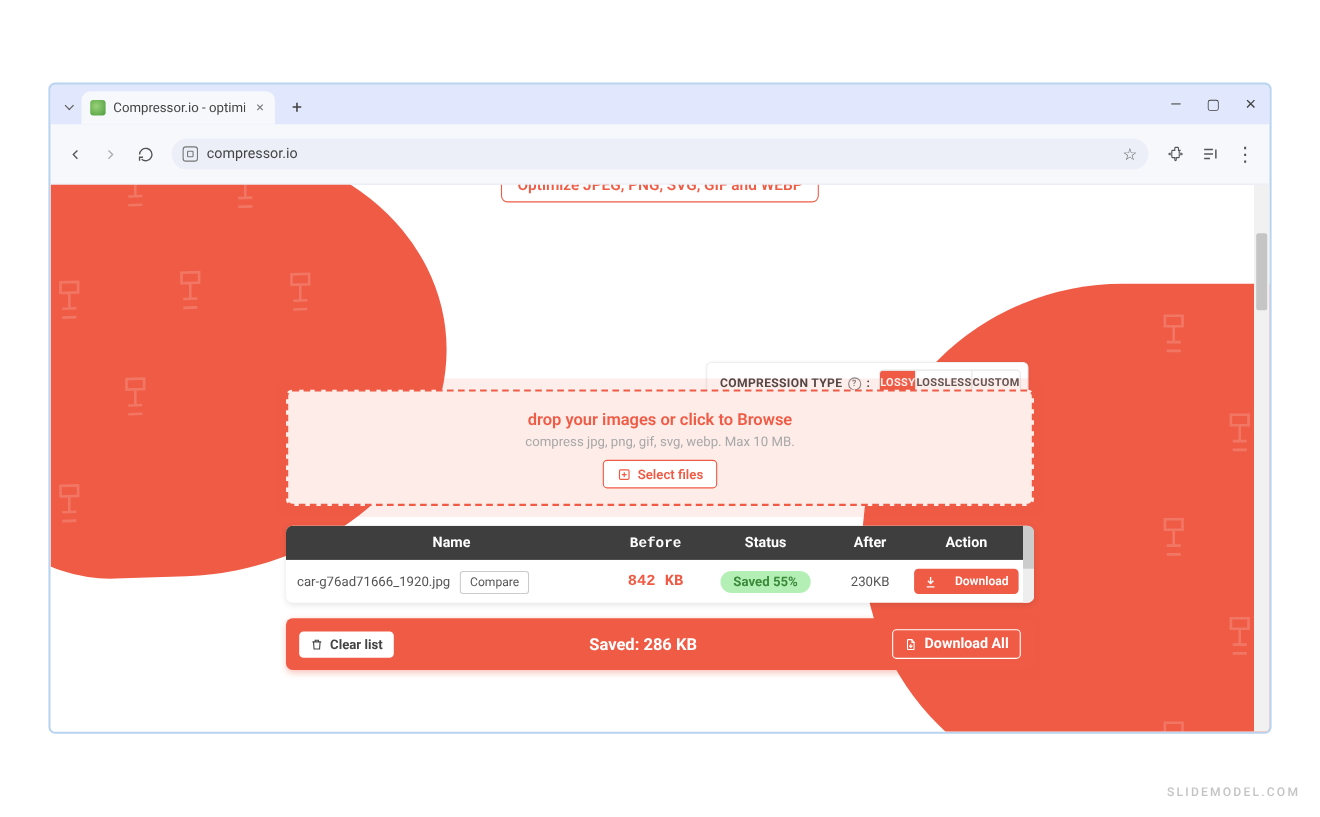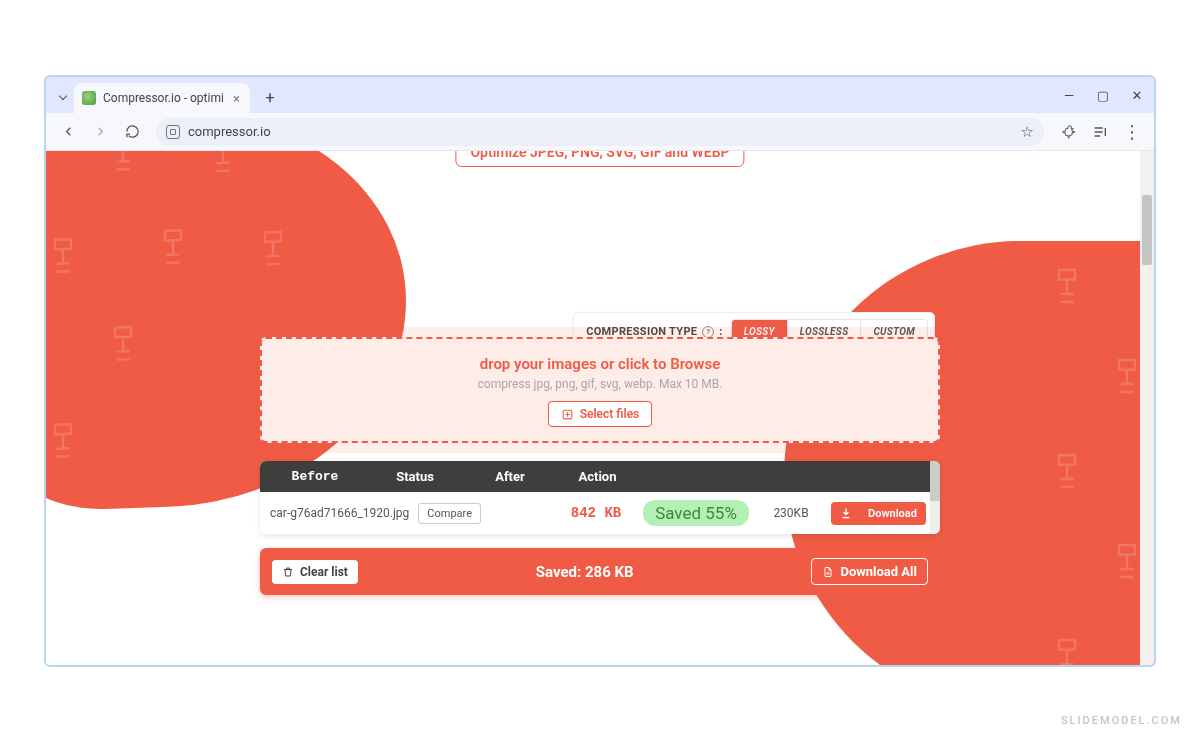--- a/index.html
+++ b/index.html
@@ -13,21 +13,21 @@
   .title-bar { height: 36px; background: #e1e7fc; display: flex; align-items: flex-end; padding-left: 10px; position: relative; }
   .title-bar .search-dd { width: 6px; height: 6px; border-left: 1.5px solid #555; border-bottom: 1.5px solid #555; transform: rotate(-45deg); margin: 0 8px 14px 4px; }
   .tab { height: 30px; background: #f6f8fc; border-radius: 8px 8px 0 0; display: flex; align-items: center; padding: 0 10px 0 8px; min-width: 170px; font-size: 12px; color: #444; position: relative; }
   .tab .favicon { width: 14px; height: 14px; border-radius: 3px; background: radial-gradient(circle at 40% 40%, #9ad27a, #4a9b3a); margin-right: 7px; }
   .tab .tab-title { white-space: nowrap; overflow: hidden; text-overflow: clip; max-width: 120px; }
   .tab .close-x { margin-left: 10px; font-size: 13px; color: #777; }
   .new-tab { margin: 0 0 6px 10px; width: 20px; height: 20px; display: flex; align-items: center; justify-content: center; color: #444; font-size: 16px; }
   .win-buttons { position: absolute; right: 0; top: 0; height: 36px; display: flex; }
   .win-buttons div { width: 34px; display:flex; align-items:center; justify-content:center; color:#444; font-size:13px; }
 
-  .toolbar { height: 38px; background: #f6f8fc; display: flex; align-items: center; padding: 0 8px; gap: 4px; border-bottom: 1px solid #e4e7f2; }
+  .toolbar { height: 55px; background: #f6f8fc; display: flex; align-items: center; padding: 0 8px; gap: 4px; border-bottom: 1px solid #e4e7f2; }
   .nav-btn { width: 28px; height: 28px; display:flex; align-items:center; justify-content:center; color:#555; border-radius: 50%; }
   .nav-btn svg { width: 15px; height: 15px; }
   .omnibox { flex: 1; height: 28px; background: #eceff8; border-radius: 14px; display:flex; align-items:center; padding: 0 10px; margin: 0 6px; font-size: 13px; color: #444; }
   .omnibox .site-icon { width:14px; height:14px; border:1.5px solid #777; border-radius:3px; margin-right:8px; position:relative; }
   .omnibox .site-icon::after { content:""; position:absolute; left:3px; right:3px; top:3px; bottom:3px; border:1px solid #777; border-radius:1px; }
   .omnibox .star { margin-left:auto; color:#555; font-size:15px; }
   .ext-box { width:28px;height:28px;display:flex;align-items:center;justify-content:center;color:#555; }
   .more-dots { width:28px;height:28px;display:flex;align-items:center;justify-content:center;color:#555;font-size:18px; }
 
   
@@ -43,21 +43,21 @@
 
   
   .hero-pill { position:absolute; top:-14px; left:50%; transform:translateX(-50%); border:1px solid #ef5b45; border-radius: 6px; padding: 6px 14px; font-size: 14px; color:#ef5b45; font-weight:600; background:#fff; white-space:nowrap; filter: blur(0.4px); }
 
   
   .type-bar { position:absolute; top:161px; left:50%; transform:translateX(-50%); width:670px; display:flex; justify-content:flex-end; }
   .type-box { background:#fff; border:1px solid #eee; border-radius:5px; box-shadow:0 1px 3px rgba(0,0,0,0.06); display:flex; align-items:center; padding:6px 6px 6px 12px; gap:8px; font-size:11px; }
   .type-label { font-weight:700; letter-spacing:0.3px; color:#444; display:flex; align-items:center; gap:5px; }
   .type-label .qmark { width:12px;height:12px;border:1px solid #888;border-radius:50%;display:inline-flex;align-items:center;justify-content:center;font-size:8px;color:#888;}
   .seg { display:flex; border:1px solid #e5e5e5; border-radius:4px; overflow:hidden; }
-  .seg-btn { padding:6px 12px; font-size:10px; font-weight:700; letter-spacing:0.3px; color:#555; background:#fff; border-left:1px solid #e5e5e5;font-style:italic; }
+  .seg-btn { padding:6px 0; font-size:10px; font-weight:700; letter-spacing:0.3px; color:#555; background:#fff; border-left:1px solid #e5e5e5; }
   .seg-btn:first-child { border-left:none; }
   .seg-btn.active { background:#ef5b45; color:#fff; }
 
   
   .card { position:absolute; top:186px; left:50%; transform:translateX(-50%); width:680px; background:transparent; }
 
   .dropzone { border:2px dashed #ef5b45; border-radius:6px; background:#fdece8; padding:16px 20px 14px; text-align:center; outline: 10px solid rgba(239,91,69,0.1); outline-offset: 0; }
   .dropzone .line1 { color:#ef5b45; font-weight:600; font-size:15px; margin-bottom:4px; }
   .dropzone .line2 { color:#a8a8a8; font-size:12px; margin-bottom:10px; }
   .select-btn { display:inline-flex; align-items:center; gap:6px; border:1px solid #ef5b45; color:#ef5b45; background:#fff; padding:5px 12px; border-radius:4px; font-size:12px; font-weight:600; }
@@ -68,21 +68,21 @@
   .table-wrap .inner-scroll .thumb { width:100%; height:55%; background:#ccc; }
   .thead { background:#3e3e3e; color:#fff; font-weight:700; font-size:13px; display:flex; padding:8px 14px 8px 10px; }
   .trow { display:flex; align-items:center; padding:8px 14px 8px 10px; font-size:12px; color:#555; }
   .col-name { flex:2.2; }
   .col-before { width:90px; text-align:center;font-family:Liberation Mono, monospace; }
   .col-status { width:110px; text-align:center; }
   .col-after { width:80px; text-align:center; }
   .col-action { width:95px; text-align:center; }
   .compare-btn { border:1px solid #ccc; background:#fff; border-radius:3px; padding:3px 8px; font-size:11px; color:#555; margin-left:6px; }
   .before-val { color:#ef5b45; font-weight:700; font-size:14px; }
-  .status-badge { background:#b4f0b6; color:#3a8a3a; border-radius:12px; padding:3px 12px; font-size:17px; font-weight:400; display:inline-block; }
+  .status-badge { background:#b4f0b6; color:#3a8a3a; border-radius:12px; padding:3px 12px; font-size:12px; font-weight:700; display:inline-block; }
   .dl-btn { background:#ef5b45; color:#fff; border-radius:4px; padding:5px 9px; font-size:11px; font-weight:600; display:inline-flex; align-items:center; gap:16px; }
   .dl-btn svg, .dl-all-btn svg, .clear-btn svg { width:12px;height:12px; }
 
   .footer-bar { margin-top:14px; background:#ef5b45; color:#fff; border-radius:6px; padding:10px 12px; display:flex; align-items:center; font-size:13px; font-weight:700; box-shadow:0 2px 6px rgba(239,91,69,0.35); }
   .clear-btn { background:#fff; color:#444; border-radius:4px; padding:5px 10px; font-size:12px; font-weight:700; display:inline-flex; align-items:center; gap:6px; }
   .saved-text { flex:1; text-align:center; font-size:15px; }
   .dl-all-btn { border:1.5px solid #fff; border-radius:4px; padding:5px 10px; display:inline-flex; align-items:center; gap:6px; }
 </style>
 </head>
 <body>
@@ -219,20 +219,21 @@
           <svg viewBox="0 0 24 24" fill="none" stroke="currentColor" stroke-width="2">
               <rect x="4" y="4" width="16" height="16" rx="2"></rect>
               <path d="M12 8v8M8 12h8"></path>
             </svg>
           <span>Select files</span>
         </div>
       </div>
 
       <div class="table-wrap">
         <div class="thead">
+          <div class="col-name" style="text-align:center">Name</div>
           <div class="col-before">Before</div>
           <div class="col-status">Status</div>
           <div class="col-after">After</div>
           <div class="col-action">Action</div>
         </div>
         <div class="trow">
           <div class="col-name">
             <span>car-g76ad71666_1920.jpg</span>
             <span class="compare-btn">Compare</span>
           </div>

